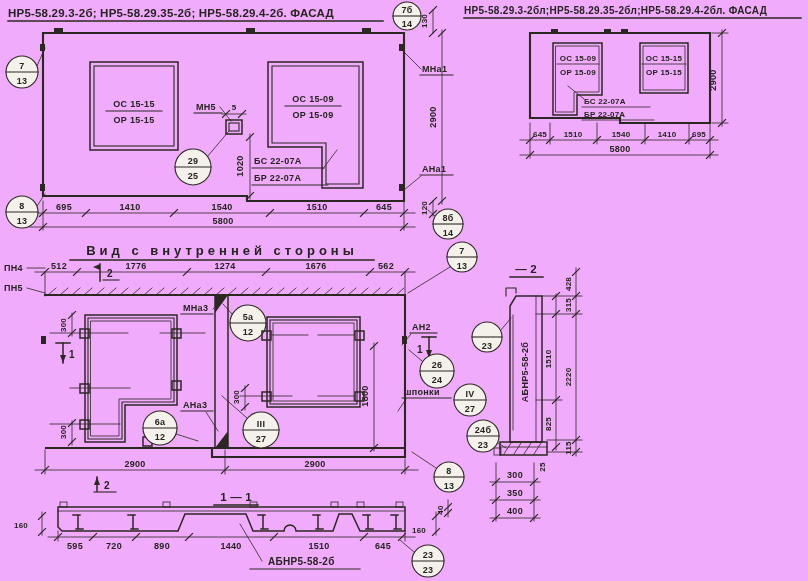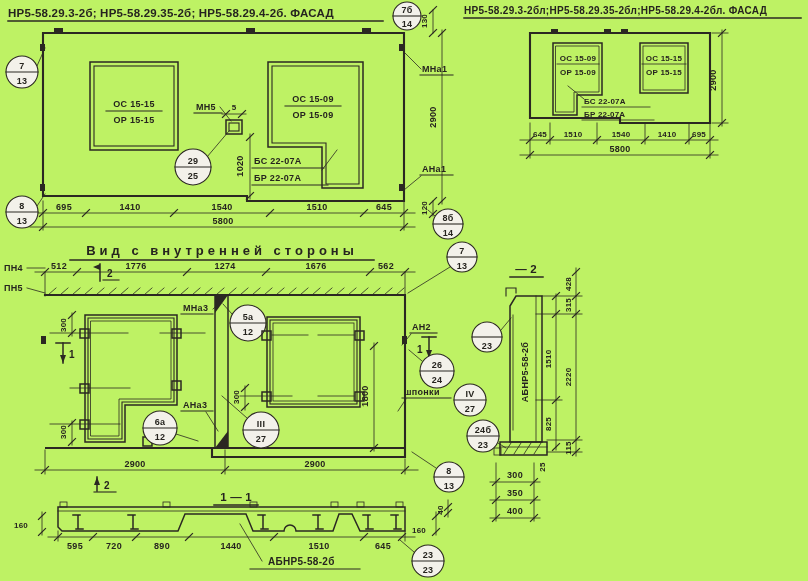--- a/index.html
+++ b/index.html
@@ -1,16 +1,16 @@
 <!DOCTYPE html>
 <html><head>
 <meta charset="utf-8">
 <style>
   html,body{margin:0;padding:0;background:#e8e6e0}
-  .sheet{position:relative;width:808px;height:581px;background:#bef264;overflow:hidden;
+  .sheet{position:relative;width:808px;height:581px;background:#f0abfc;overflow:hidden;
          font-family:"Liberation Sans",sans-serif}
   svg{position:absolute;left:0;top:0}
   svg path,svg line,svg rect,svg circle,svg polyline{stroke:#2b2822;fill:none;stroke-width:1.1;stroke-linecap:square}
   .thick{stroke-width:2.1}
   .med{stroke-width:1.5}
   .thin{stroke-width:0.8}
   .ink{fill:#2b2822;stroke:none}
   .paper{fill:#f3f1ea}
   svg text{fill:#26241f;stroke:none;font-family:"Liberation Sans",sans-serif;font-weight:bold}
   .t8{font-size:8px;letter-spacing:.2px}

